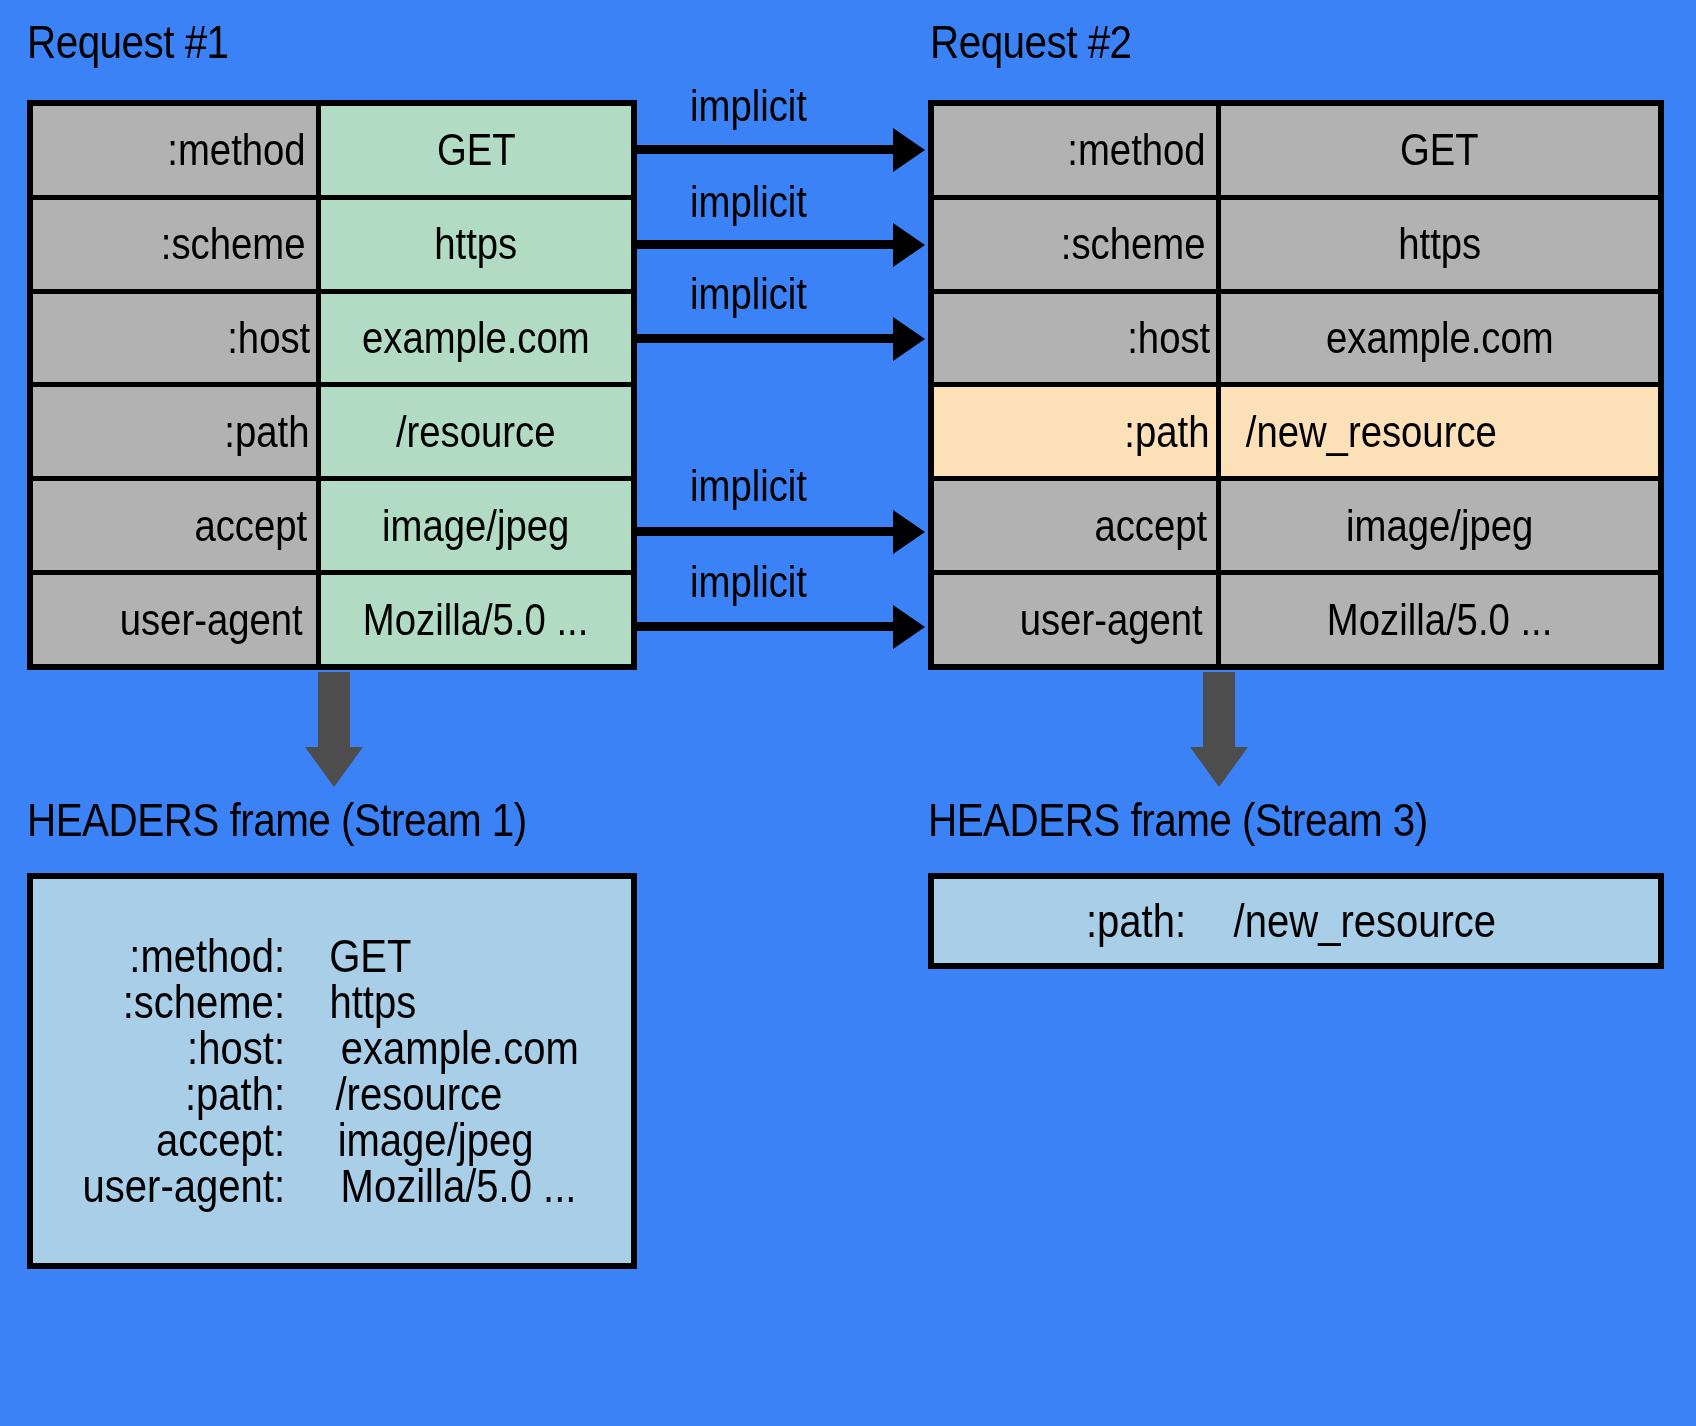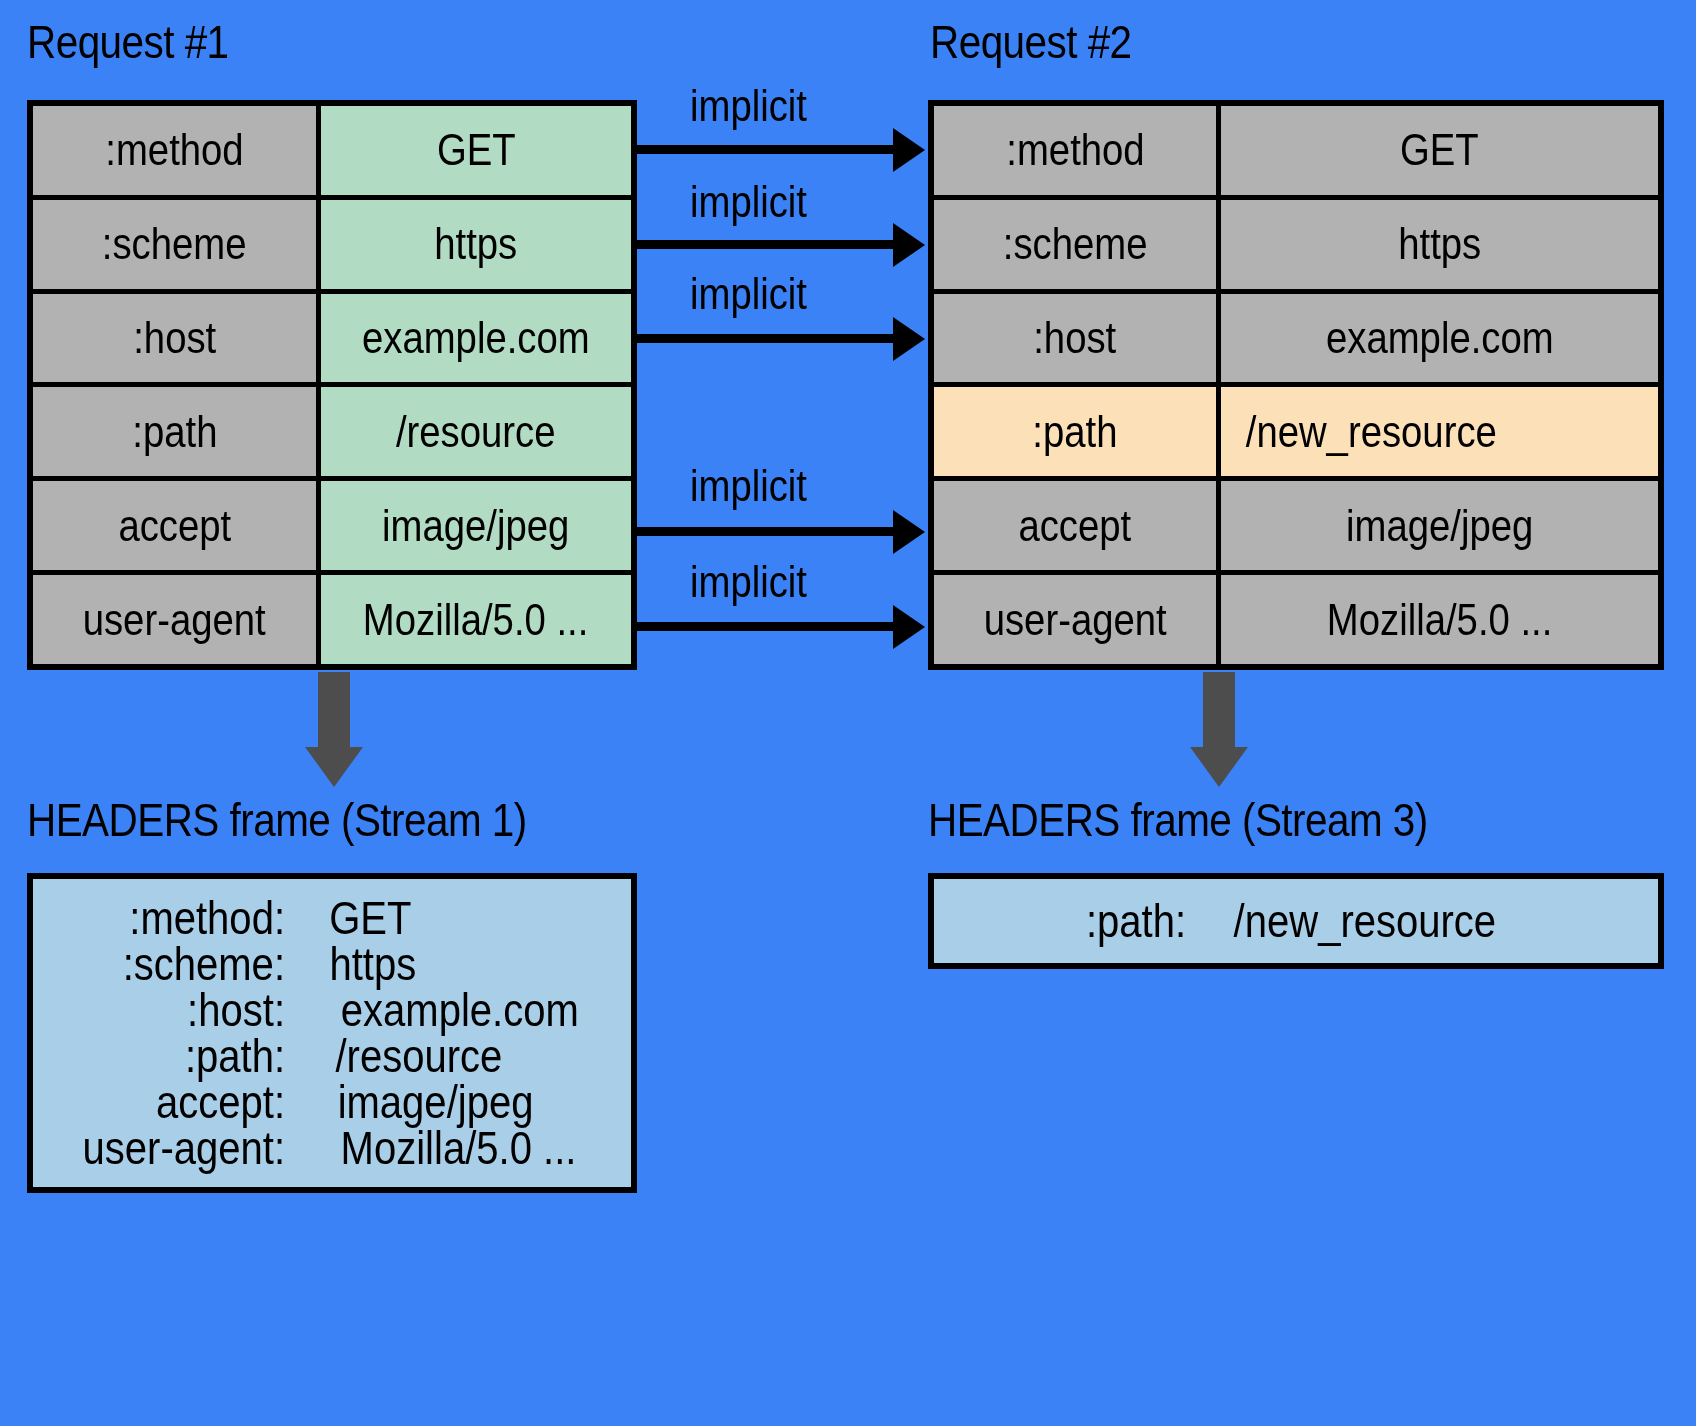--- a/index.html
+++ b/index.html
@@ -54,21 +54,21 @@
     display: flex;
     align-items: center;
     box-sizing: border-box;
     font-size: 44px;
     line-height: 1;
     color: #000;
     overflow: hidden;
     white-space: nowrap;
   }
   .cell-name {
-    justify-content: center;
+    justify-content: flex-end;
     padding-right: 0;
   }
   .cell-val {
     justify-content: center;
     border-left: 5px solid #000;
   }
   .cell span {
     display: inline-block;
     transform: scaleX(0.87);
   }
@@ -291,21 +291,21 @@
     <div class="head"></div>
   </div>
   <div class="arrow-down" style="left:1190px; top:672px; height:115px;">
     <div class="shaft" style="height:80px;"></div>
     <div class="head"></div>
   </div>
 
   <div class="ttl" style="left:27px; top:796px;">HEADERS frame (Stream 1)</div>
   <div class="ttl" style="left:928px; top:796px;">HEADERS frame (Stream 3)</div>
 
-  <div class="hdr-box" style="left:27px; top:873px; width:610px; height:320px;">
+  <div class="hdr-box" style="left:27px; top:873px; width:610px; height:396px;">
     <div class="hdr-list">
       <div class="hdr-line">
         <span class="k" style="width:268px;">:method:</span>
         <span class="v">GET</span>
       </div>
       <div class="hdr-line">
         <span class="k" style="width:268px;">:scheme:</span>
         <span class="v">https</span>
       </div>
       <div class="hdr-line">

